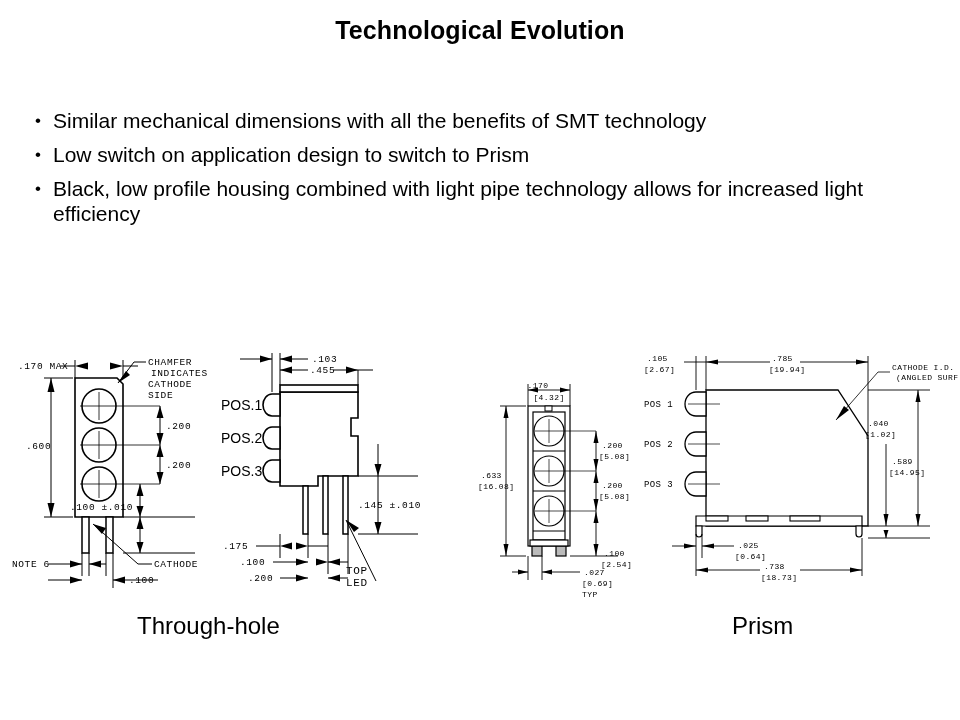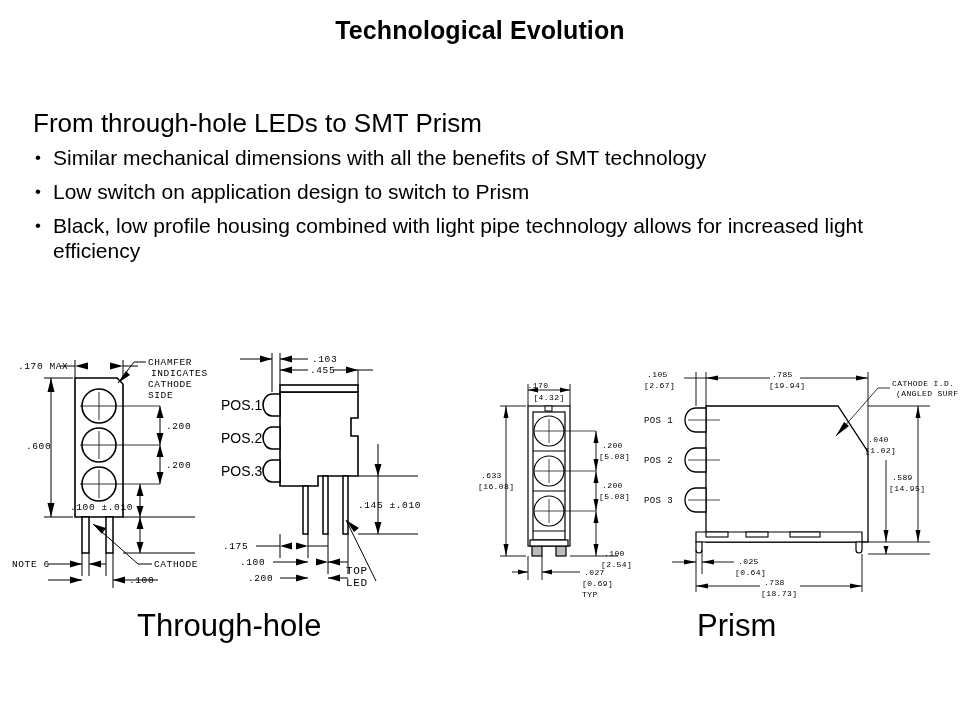--- a/index.html
+++ b/index.html
@@ -42,34 +42,33 @@
   .bullets li .txt{display:block;}
 
   
   .drawings{position:absolute;left:0;top:340px;width:892px;height:285px;}
   .dwg{position:absolute;top:0;}
   .dwg svg{display:block;}
 
   
   .caption{
     position:absolute;top:612px;
-    font-size:31px;line-height:28px;
+    font-size:24px;line-height:28px;
   }
   .cap-left{left:137px;}
-  .cap-right{left:697px;}
+  .cap-right{left:732px;}
 </style>
 </head>
 <body>
 
 <div class="slide">
 
   <div class="title">Technological Evolution</div>
 
   <div class="body-block">
-    <p class="lead">From through-hole LEDs to SMT Prism</p>
     <ul class="bullets">
       <li>
         <span class="bul">•</span>
         <span class="txt">Similar mechanical dimensions with all the benefits of SMT technology</span>
       </li>
       <li>
         <span class="bul">•</span>
         <span class="txt">Low switch on application design to switch to Prism</span>
       </li>
       <li>
@@ -370,21 +369,21 @@
           </g>
           <polygon points="50,206 40,203.5 40,208.5" fill="#000" stroke="none"></polygon>
           <polygon points="64,206 74,203.5 74,208.5" fill="#000" stroke="none"></polygon>
           <text x="106" y="209">.027</text>
           <text x="104" y="220">[0.69]</text>
           <text x="104" y="231">TYP</text>
         </g>
       </svg>
     </div>
 
-    <div class="dwg" style="left:640px;top:20px;">
+    <div class="dwg" style="left:640px;top:4px;">
       <svg width="318" height="245" viewBox="0 0 318 245" xmlns="http://www.w3.org/2000/svg" stroke="#000" fill="none" stroke-width="1.1">
         <g font-family="Liberation Mono, monospace" font-size="8" fill="#000" stroke="none" letter-spacing="0.4">
 
           <g stroke="#000" fill="#fff" stroke-width="1.3">
             <path d="M66 46 L198 46 L228 92 L228 182 L66 182 Z"></path>
           </g>
 
           <g stroke="#000" fill="#fff" stroke-width="1.3">
             <path d="M66 48 L56 48 A11 12 0 0 0 56 72 L66 72 Z"></path>
             <path d="M66 88 L56 88 A11 12 0 0 0 56 112 L66 112 Z"></path>

